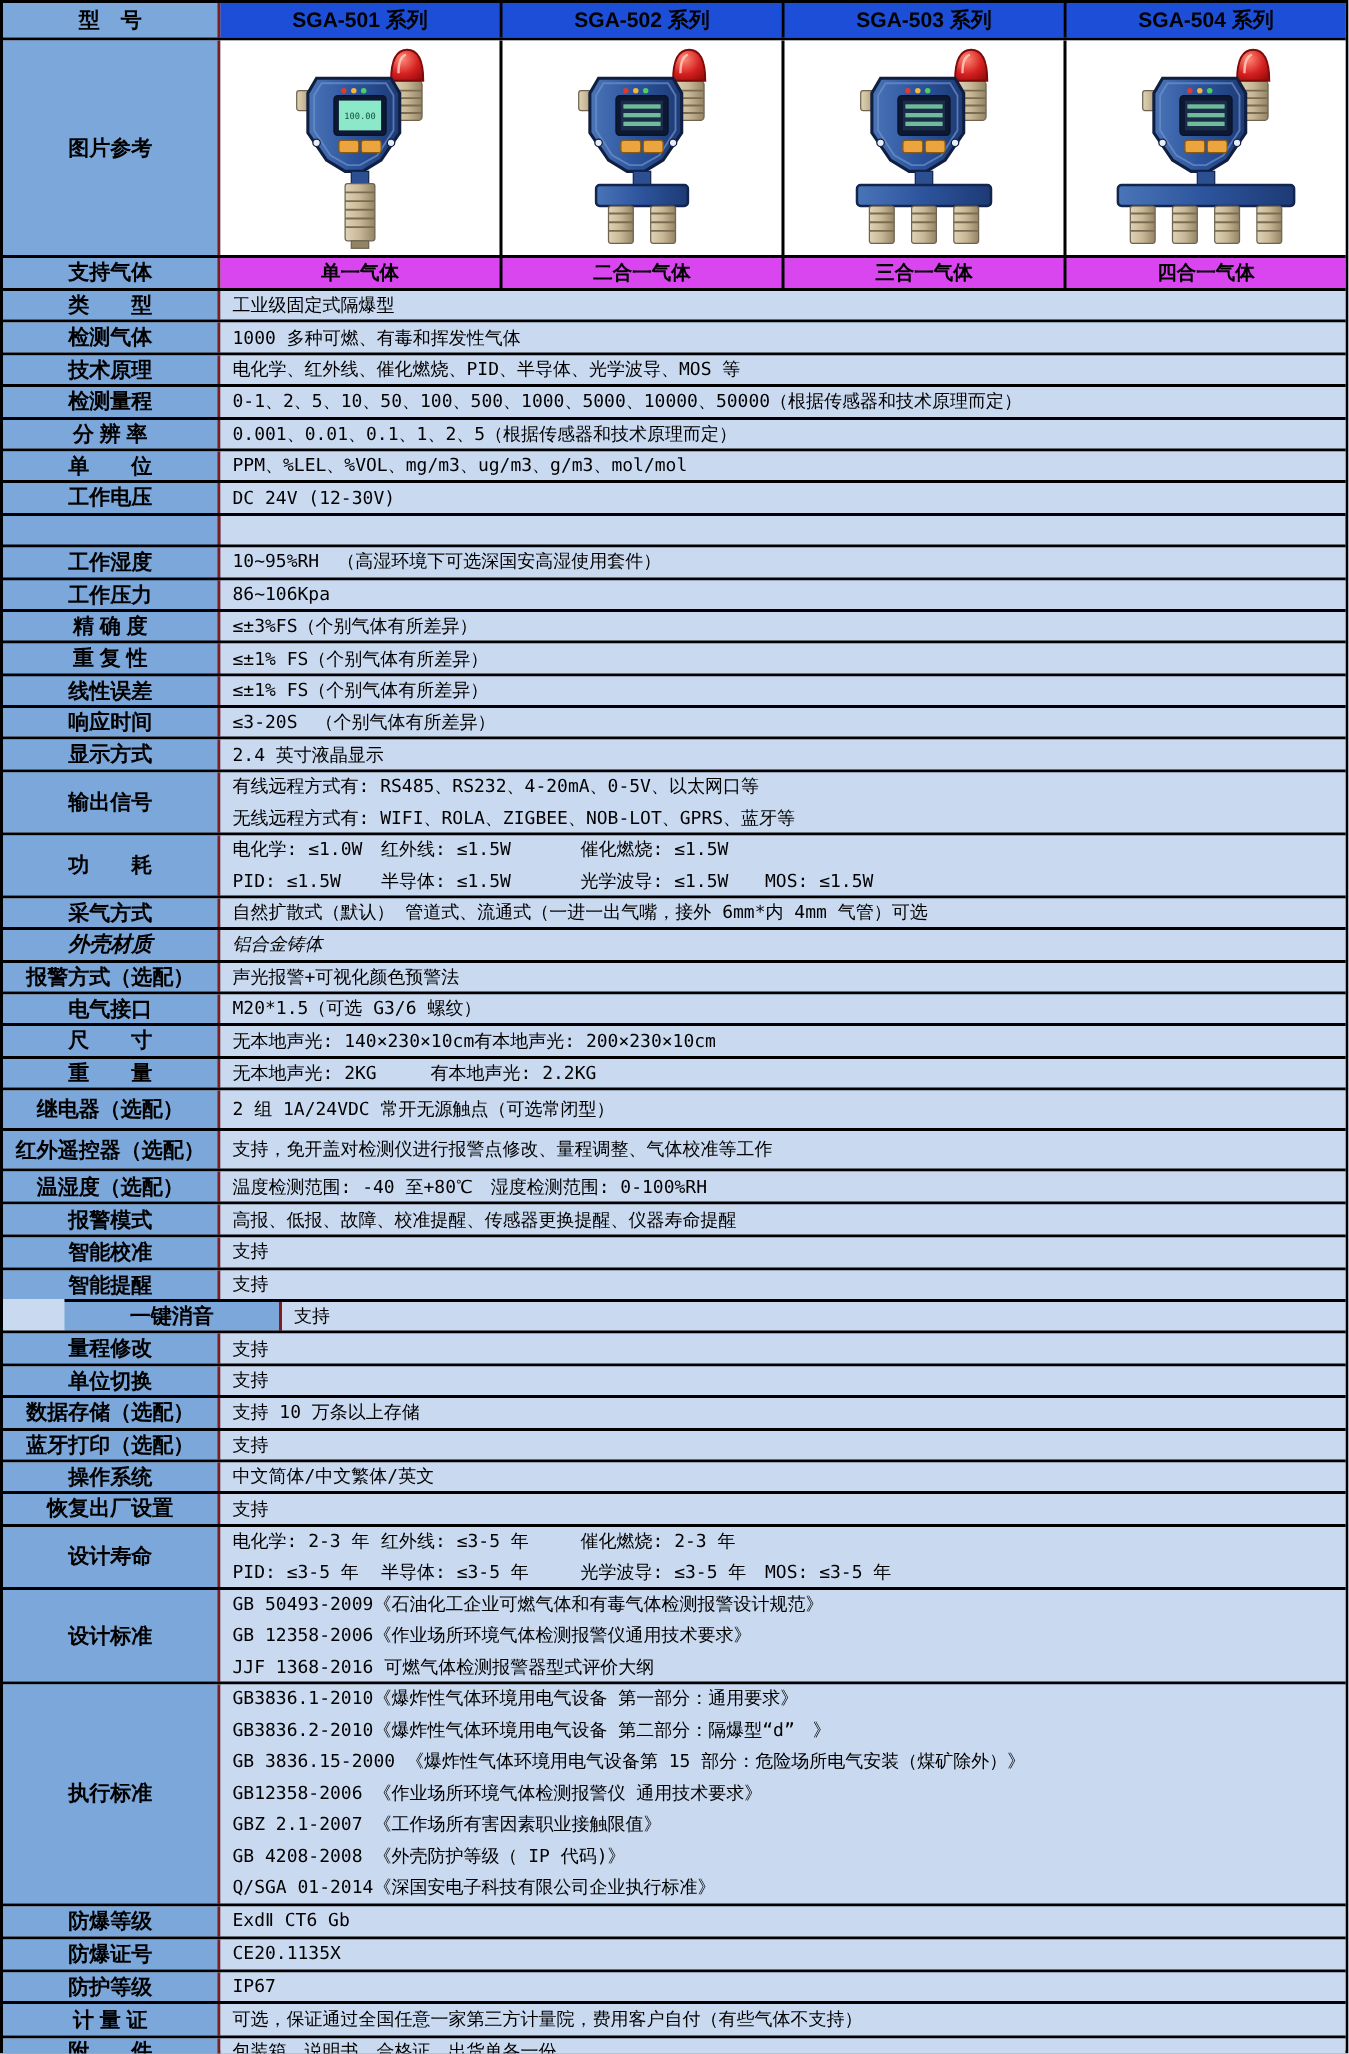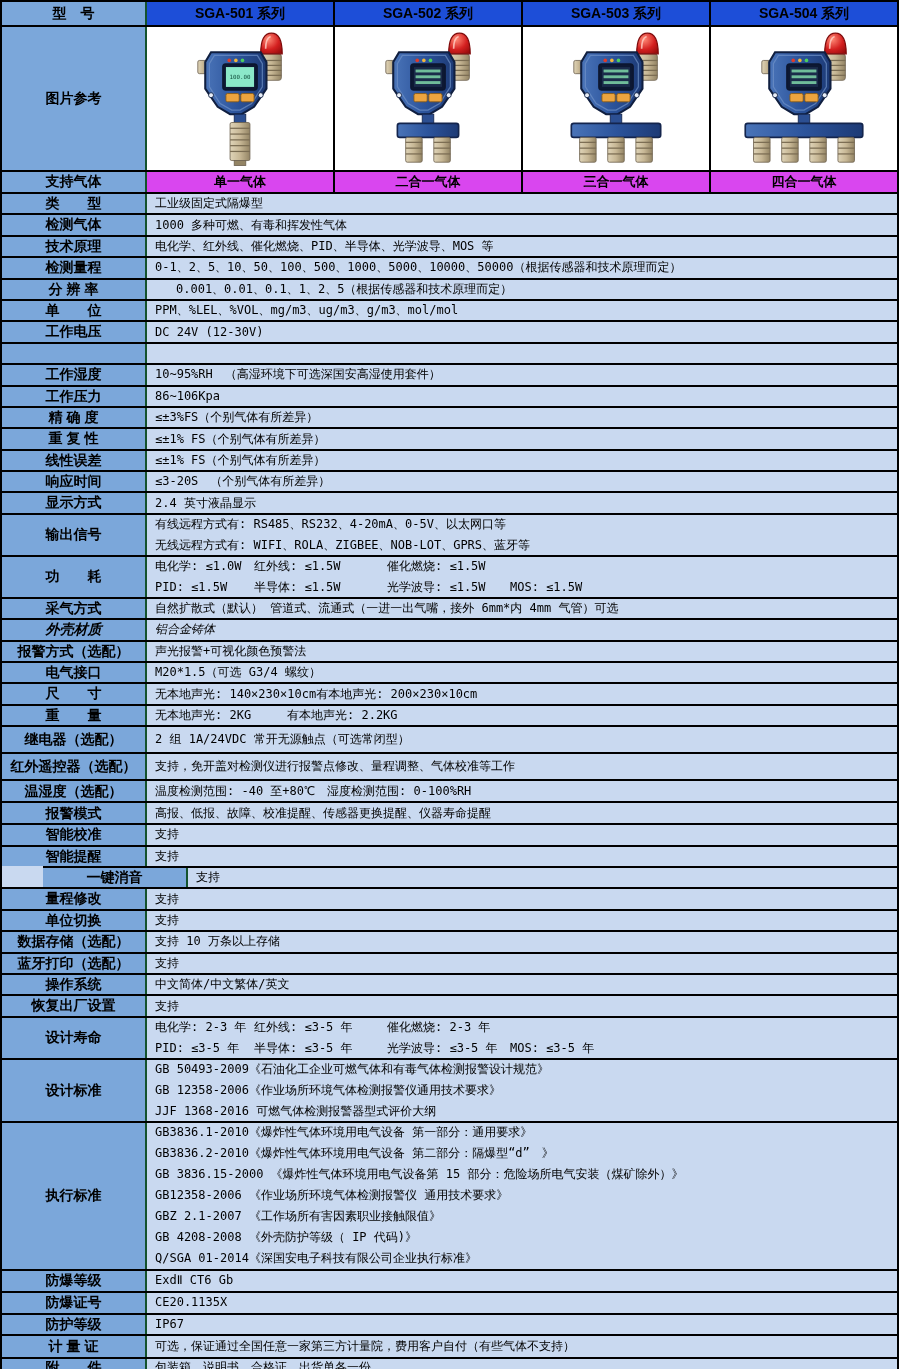--- a/index.html
+++ b/index.html
@@ -7,21 +7,21 @@
     width:899px;height:1369px;box-sizing:border-box;
     border:2px solid #000;background:#c9d9f0;
     display:flex;flex-direction:column;
     font-family:"Liberation Sans","DejaVu Sans",sans-serif;
     color:#000;
   }
   .row{display:flex;box-sizing:border-box;border-top:2px solid #000;flex:0 0 auto;min-height:0;}
   .row.first{border-top:none;}
   .lbl{
     flex:0 0 145px;width:145px;box-sizing:border-box;
-    background:#7ba7da;border-right:2px solid #14532d;
+    background:#7ba7da;border-right:2px solid #7f1d1d;
     display:flex;align-items:center;justify-content:center;
     font-weight:bold;font-size:14px;text-align:center;
     line-height:1.1;white-space:nowrap;overflow:hidden;
   }
   .val{
     flex:1;box-sizing:border-box;background:#c9d9f0;
     display:flex;flex-direction:column;justify-content:center;
     padding:0 8px;font-size:12px;
     font-family:"DejaVu Sans Mono","Liberation Mono",monospace;
     overflow:hidden;
@@ -309,21 +309,21 @@
       <div class="val">
         <div class="line">电化学、红外线、催化燃烧、PID、半导体、光学波导、MOS 等</div>
       </div>
     </div>
     <div class="row" style="height: 21.4px;">
       <div class="lbl">检测量程</div>
       <div class="val">
         <div class="line">0-1、2、5、10、50、100、500、1000、5000、10000、50000（根据传感器和技术原理而定）</div>
       </div>
     </div>
-    <div class="row" style="height: 21.4px; gap: 21px;">
+    <div class="row" style="height: 21.4px;">
       <div class="lbl">分 辨 率</div>
       <div class="val">
         <div class="line">0.001、0.01、0.1、1、2、5（根据传感器和技术原理而定）</div>
       </div>
     </div>
     <div class="row" style="height: 21.4px;">
       <div class="lbl">单　　位</div>
       <div class="val">
         <div class="line">PPM、%LEL、%VOL、mg/m3、ug/m3、g/m3、mol/mol</div>
       </div>
@@ -410,21 +410,21 @@
     </div>
     <div class="row" style="height: 21.4px;">
       <div class="lbl">报警方式（选配）</div>
       <div class="val">
         <div class="line">声光报警+可视化颜色预警法</div>
       </div>
     </div>
     <div class="row" style="height: 21.4px;">
       <div class="lbl">电气接口</div>
       <div class="val">
-        <div class="line">M20*1.5（可选 G3/4 螺纹）</div>
+        <div class="line">M20*1.5（可选 G3/6 螺纹）</div>
       </div>
     </div>
     <div class="row" style="height: 21.4px;">
       <div class="lbl">尺　　寸</div>
       <div class="val">
         <div class="line pair"><span>无本地声光: 140×230×10cm</span><span>有本地声光: 200×230×10cm</span></div>
       </div>
     </div>
     <div class="row" style="height: 21.4px;">
       <div class="lbl">重　　量</div>

